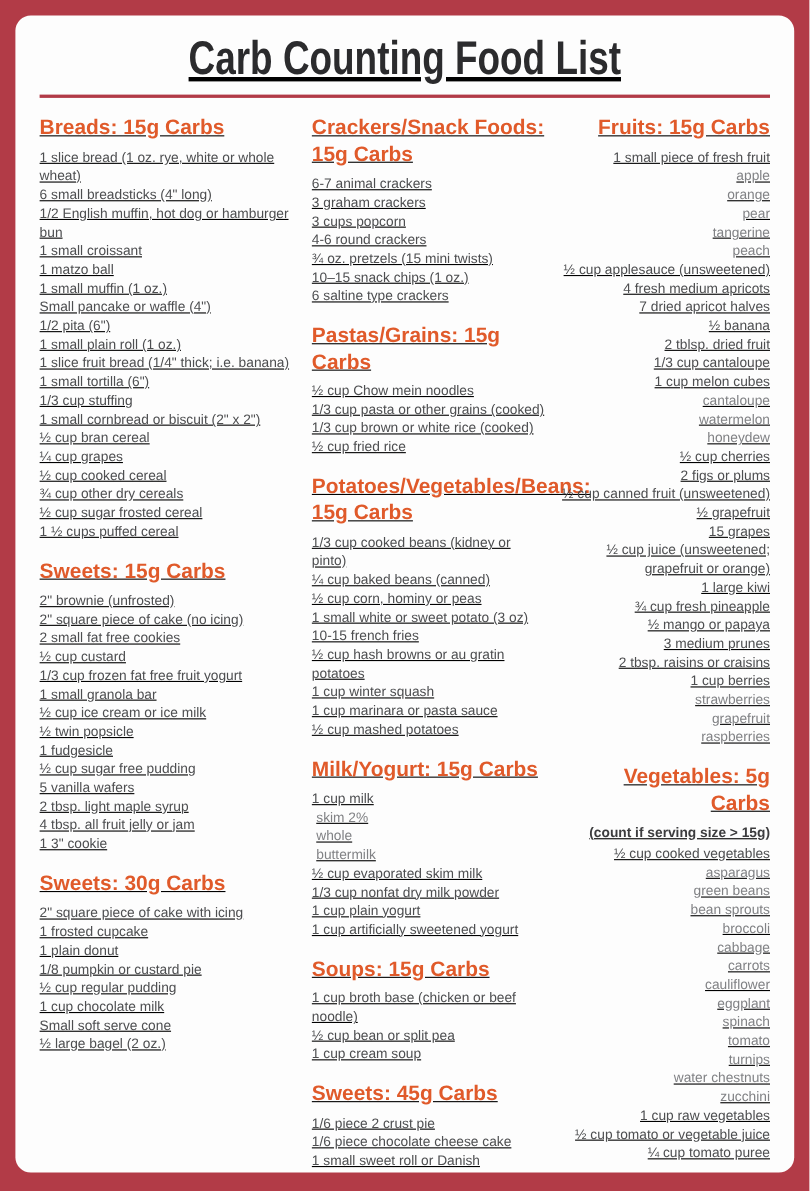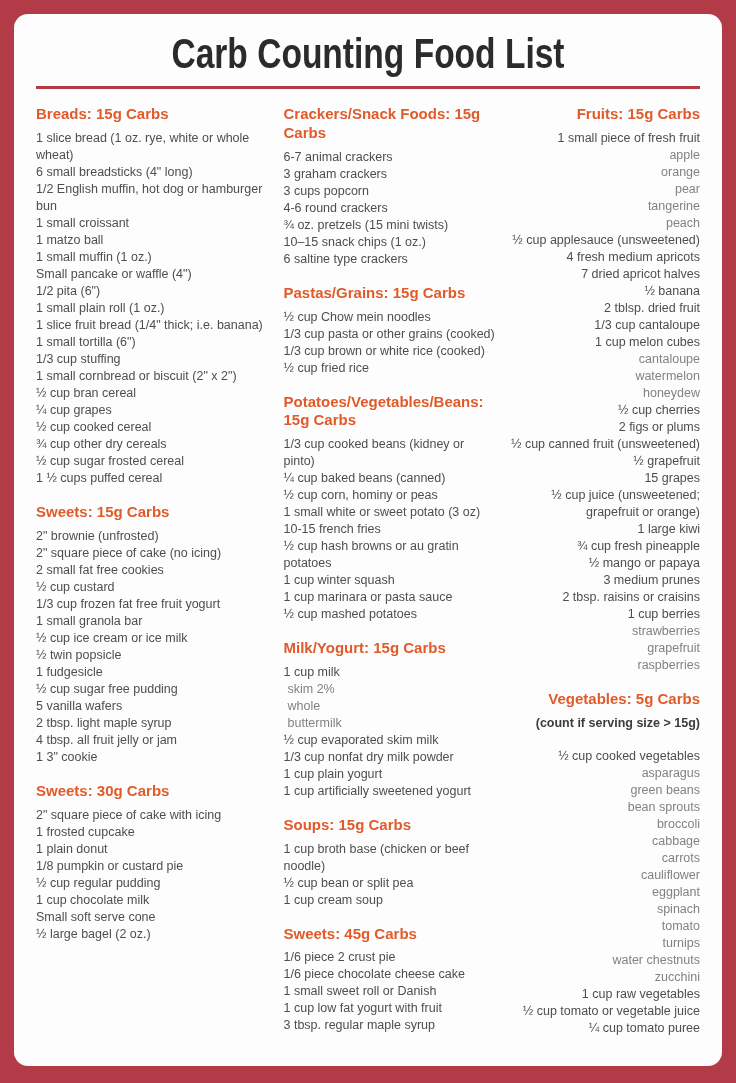--- a/index.html
+++ b/index.html
@@ -4,20 +4,21 @@
 <style>
   html, body { margin: 0; padding: 0; }
   .page {
     position: relative;
     width: 736px;
     height: 1083px;
     background: #b23b47;
     box-sizing: border-box;
     padding: 14px 14px 17px 14px;
     font-family: "Liberation Sans", sans-serif;
+    text-decoration: underline;
   }
   .card {
     background: #fdfdfd;
     border-radius: 14px;
     width: 100%;
     height: 100%;
     box-sizing: border-box;
     padding: 0 22px;
     overflow: hidden;
   }
@@ -41,37 +42,37 @@
     display: flex;
     justify-content: space-between;
   }
   .col { box-sizing: border-box; }
   .col-0 { width: 235px; }
   .col-1 { width: 212px; }
   .col-2 { width: 192px; text-align: right; }
   .section-heading {
     color: #e05a2a;
     font-weight: 700;
-    font-size: 15px;
+    font-size: 19px;
     line-height: 1.25;
     margin: 16px 0 6px 0;
   }
   .item {
     color: #4d4e50;
     font-size: 12.5px;
     line-height: 17px;
   }
   .sub {
     color: #818285;
     padding-left: 4px;
   }
   .note {
     color: #3c3c3e;
     font-weight: 700;
-    margin-bottom: 16px;
+    margin-bottom: 2px;
   }
 </style>
 </head>
 <body>
 
 <div class="page">
   <div class="card">
     <div class="title">Carb Counting Food List</div>
     <div class="divider"></div>
     <div class="columns">

